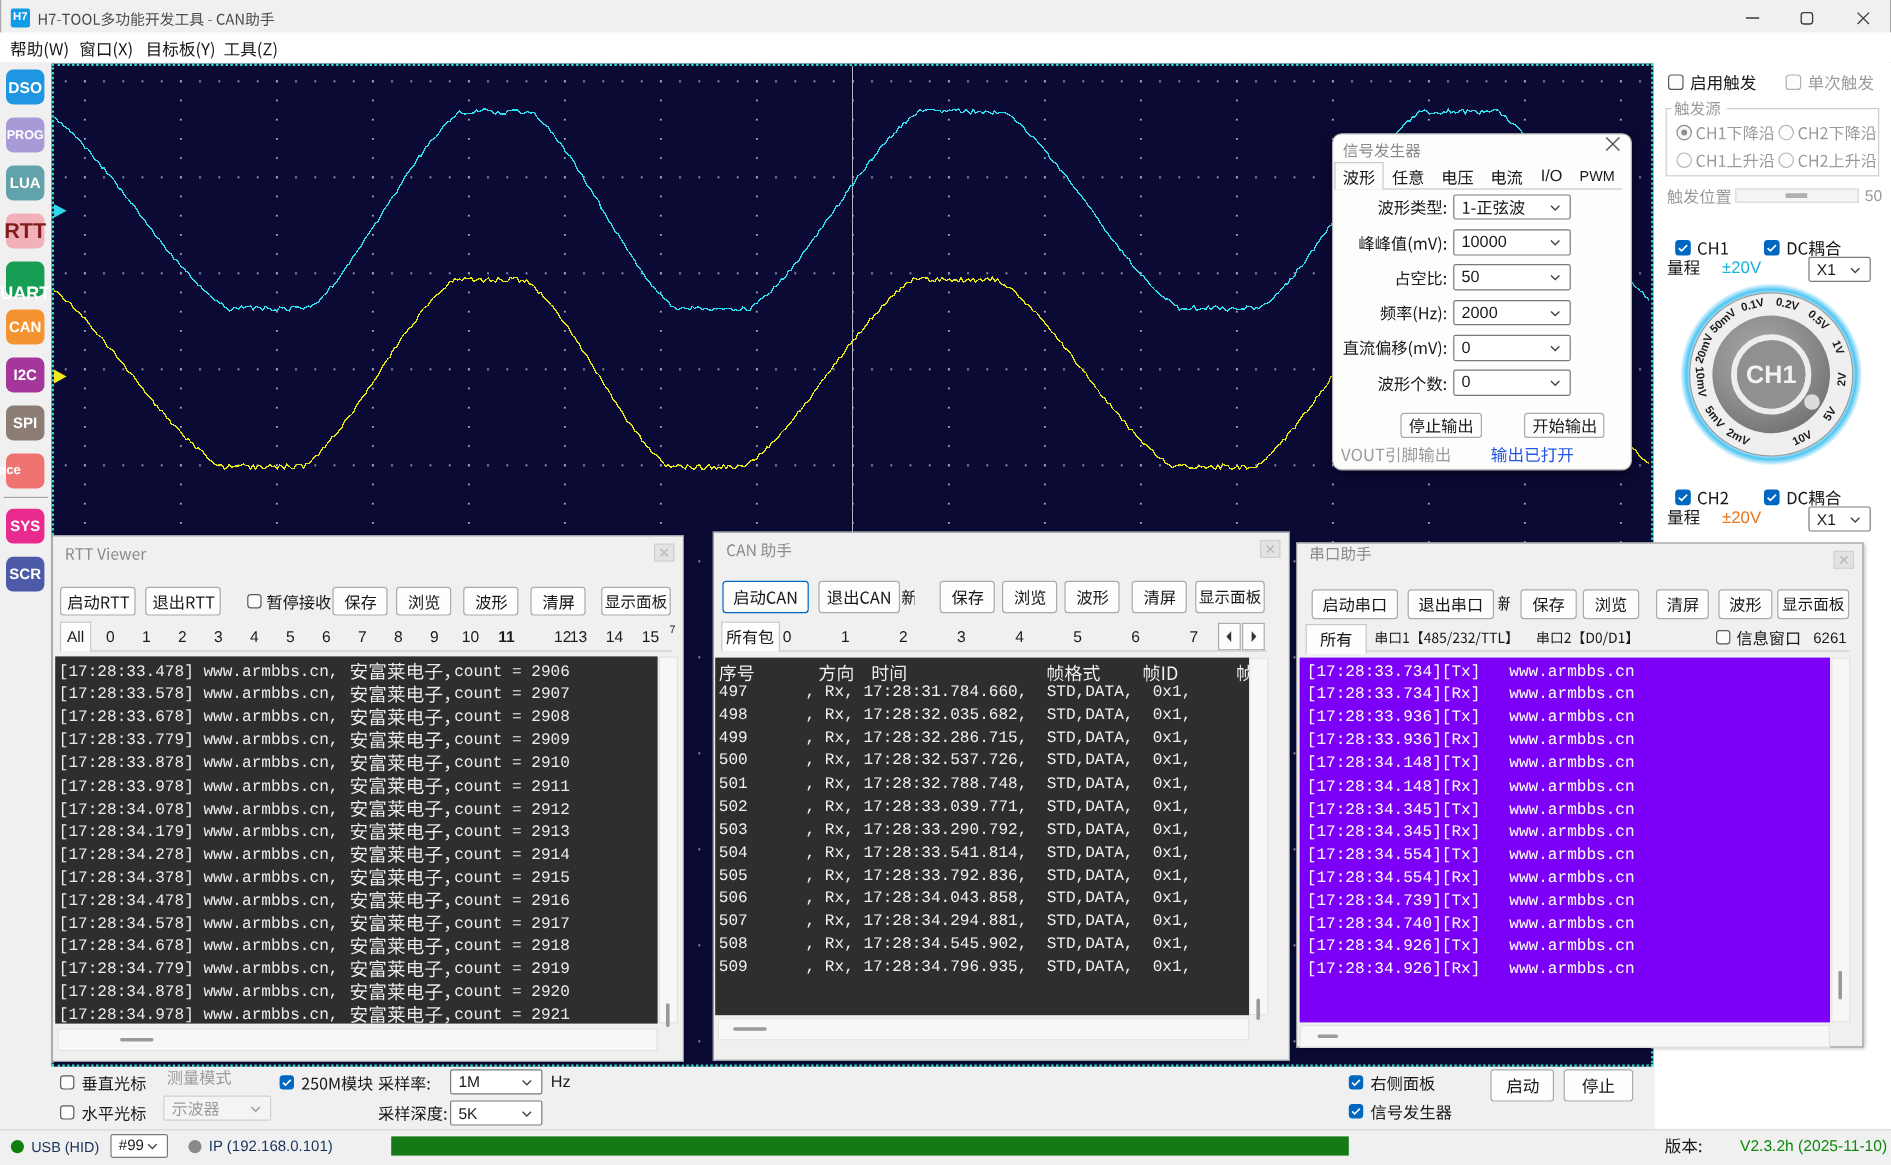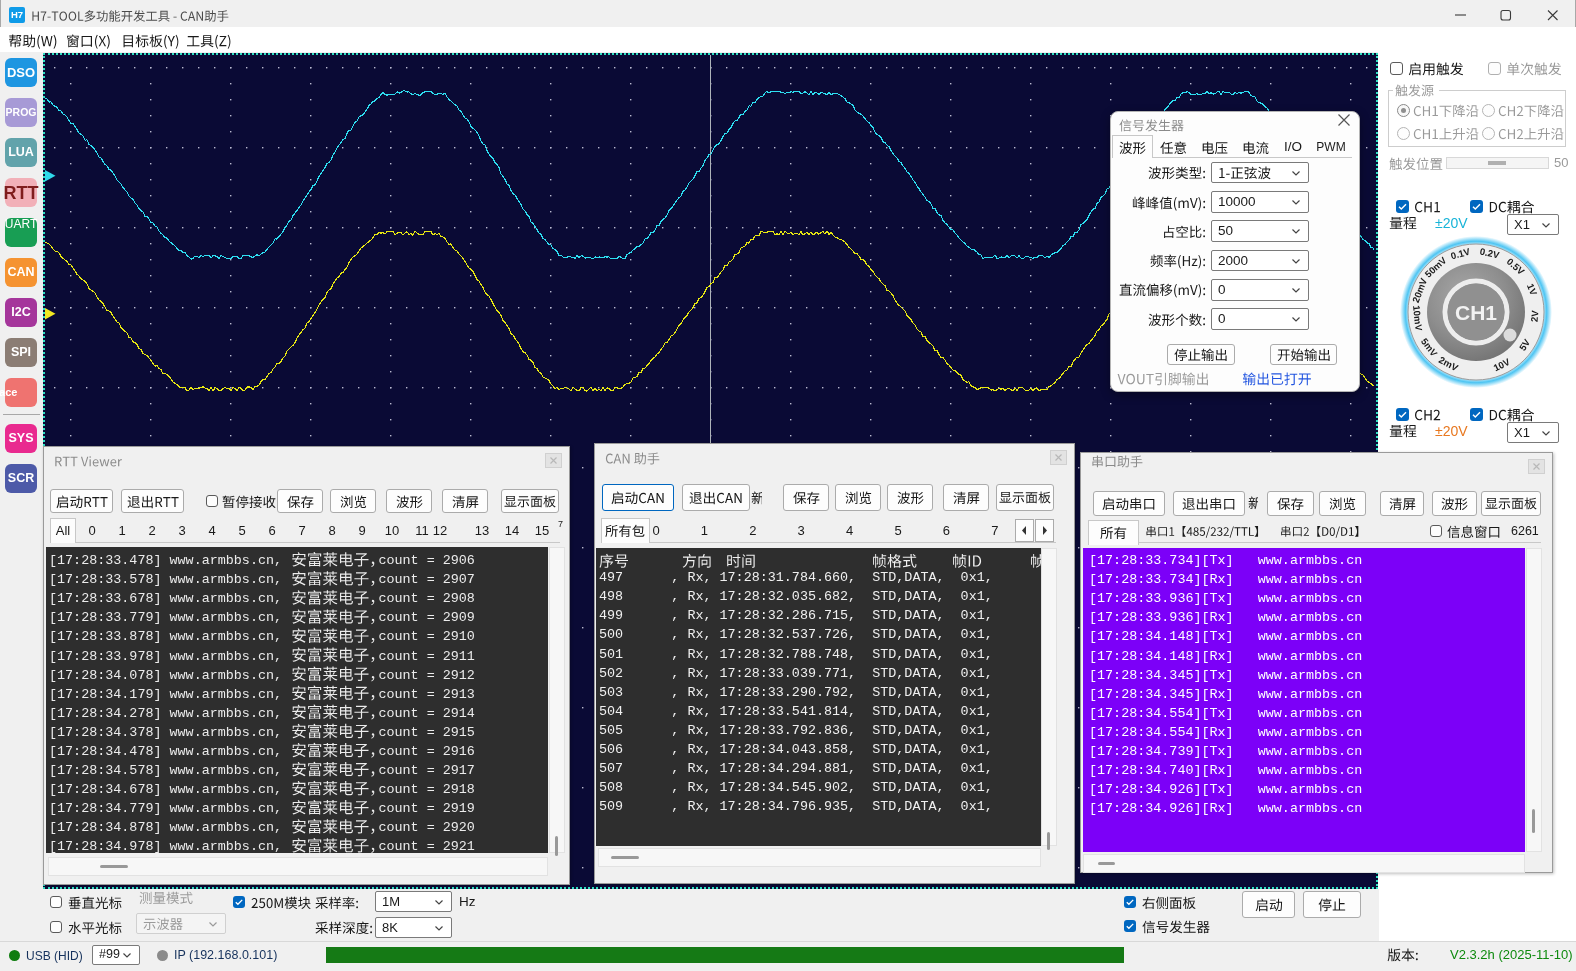--- a/index.html
+++ b/index.html
@@ -35,21 +35,21 @@
 <div style="position:absolute;left:0px;top:52px;width:43px;height:889px;background:#f0f0f0"></div>
 <div style="position:absolute;left:5px;top:58px;width:32px;height:29px;background:#1e96e1;border-radius:6px"></div>
 <div class="lt" style="left:21px;top:73px;font-size:13px;font-weight:700;color:#fff;transform:translate(-50%,-50%)">DSO</div>
 <div style="position:absolute;left:5px;top:98px;width:32px;height:29px;background:#a79ad6;border-radius:6px"></div>
 <div class="lt" style="left:21px;top:113px;font-size:10.5px;font-weight:700;color:#fff;transform:translate(-50%,-50%)">PROG</div>
 <div style="position:absolute;left:5px;top:138px;width:32px;height:29px;background:#62a3ab;border-radius:6px"></div>
 <div class="lt" style="left:21px;top:153px;font-size:12.5px;font-weight:700;color:#fff;transform:translate(-50%,-50%)">LUA</div>
 <div style="position:absolute;left:5px;top:178px;width:32px;height:29px;background:#f2b0b8;border-radius:6px"></div>
 <div class="lt" style="left:21px;top:193px;font-size:18px;font-weight:700;color:#7f1d1d;transform:translate(-50%,-50%)">RTT</div>
 <div style="position:absolute;left:5px;top:218px;width:32px;height:29px;background:#189e54;border-radius:6px"></div>
-<div class="lt" style="left:21px;top:224px;font-size:12px;font-weight:400;color:#fff;transform:translate(-50%,-50%)">UART</div>
+<div class="lt" style="left:21px;top:245px;font-size:15px;font-weight:700;color:#fff;transform:translate(-50%,-50%)">UART</div>
 <div style="position:absolute;left:5px;top:258px;width:32px;height:29px;background:#f59331;border-radius:6px"></div>
 <div class="lt" style="left:21px;top:273px;font-size:12.5px;font-weight:700;color:#fff;transform:translate(-50%,-50%)">CAN</div>
 <div style="position:absolute;left:5px;top:298px;width:32px;height:29px;background:#a5369b;border-radius:6px"></div>
 <div class="lt" style="left:21px;top:313px;font-size:12.5px;font-weight:700;color:#fff;transform:translate(-50%,-50%)">I2C</div>
 <div style="position:absolute;left:5px;top:338px;width:32px;height:29px;background:#8b7d74;border-radius:6px"></div>
 <div class="lt" style="left:21px;top:353px;font-size:12.5px;font-weight:700;color:#fff;transform:translate(-50%,-50%)">SPI</div>
 <div style="position:absolute;left:5px;top:378px;width:32px;height:29px;background:#ef7370;border-radius:6px"></div>
 <div class="lt" style="left:3px;top:393px;font-size:11px;font-weight:700;color:#fff;transform:translate(-50%,-50%)">Trace</div>
 <div style="position:absolute;left:5px;top:424px;width:32px;height:29px;background:#e92a8f;border-radius:6px"></div>
 <div class="lt" style="left:21px;top:439px;font-size:12.5px;font-weight:700;color:#fff;transform:translate(-50%,-50%)">SYS</div>
@@ -222,21 +222,21 @@
 <div style="position:absolute;left:375px;top:891px;width:77px;height:21px;background:#fff;border:1px solid #7a7a7a;border-radius:2px;box-sizing:border-box"></div>
 <div class="lt" style="left:382px;top:901.5px;font-size:13px;font-weight:400;color:#1a1a1a;transform:translate(0,-50%)">1M</div>
 <svg style="position:absolute;left:433px;top:895.5px" width="12" height="12">
     <path d="M2.5 4.5 L6 8 L9.5 4.5" stroke="#444" stroke-width="1.2" fill="none"></path>
   </svg>
 <div class="lt" style="left:459px;top:902px;font-size:13.5px;font-weight:400;color:#1a1a1a;transform:translate(0,-50%)">Hz</div>
 <svg class="ct" style="left:315.0px;top:919.1px" width="58" height="18" viewBox="0 0 57.8 17.6">
     <path transform="translate(0,13.8)" d="M10.8 -9.3C10.3 -8.3 9.5 -6.9 8.8 -6L9.7 -5.6C10.3 -6.4 11.2 -7.8 11.8 -8.9ZM1.9 -8.4C2.5 -7.6 3.1 -6.6 3.2 -5.9L4.1 -6.3C4 -7 3.4 -8 2.8 -8.8ZM5.6 -8.9C6 -8.1 6.3 -7.1 6.4 -6.4L7.4 -6.7C7.3 -7.4 6.9 -8.4 6.5 -9.2ZM11.2 -11.2C8.8 -10.7 4.7 -10.4 1.2 -10.3C1.3 -10 1.5 -9.6 1.5 -9.3C5 -9.4 9.2 -9.8 12 -10.3ZM0.8 -5V-4H5.4C4.2 -2.5 2.2 -1.1 0.5 -0.3C0.7 -0.1 1 0.3 1.2 0.6C3 -0.3 4.9 -1.8 6.2 -3.5V1.1H7.2V-3.5C8.6 -1.8 10.5 -0.3 12.3 0.5C12.5 0.3 12.8 -0.1 13 -0.4C11.3 -1.1 9.3 -2.5 8 -4H12.7V-5H7.2V-6.3H6.2V-5Z M19.5 -10.9C19.9 -10.3 20.4 -9.3 20.6 -8.8L21.5 -9.2C21.3 -9.7 20.8 -10.6 20.3 -11.3ZM24.6 -11.4C24.3 -10.6 23.8 -9.5 23.3 -8.7H18.9V-7.8H21.9V-6H19.3V-5H21.9V-3.1H18.4V-2.2H21.9V1.1H22.9V-2.2H26.3V-3.1H22.9V-5H25.6V-6H22.9V-7.8H26V-8.7H24.4C24.8 -9.4 25.2 -10.3 25.6 -11ZM16 -11.3V-8.7H14.2V-7.8H16C15.6 -6 14.8 -3.8 13.9 -2.7C14.1 -2.4 14.4 -2 14.5 -1.7C15 -2.5 15.6 -3.8 16 -5.2V1.1H16.9V-5.9C17.3 -5.3 17.7 -4.5 17.9 -4L18.5 -4.8C18.3 -5.2 17.3 -6.7 16.9 -7.2V-7.8H18.4V-8.7H16.9V-11.3Z M31.4 -10.6V-8.2H32.3V-9.7H38.5V-8.2H39.4V-10.6ZM33.8 -8.8C33.3 -7.8 32.3 -6.9 31.3 -6.2C31.5 -6.1 31.9 -5.7 32 -5.5C33 -6.3 34.1 -7.4 34.8 -8.5ZM35.9 -8.4C36.9 -7.6 38 -6.4 38.5 -5.6L39.3 -6.2C38.7 -6.9 37.6 -8.1 36.7 -8.9ZM28.1 -10.4C28.9 -10 29.9 -9.4 30.4 -9L30.9 -9.9C30.4 -10.3 29.4 -10.8 28.7 -11.2ZM27.5 -6.8C28.3 -6.4 29.4 -5.8 29.9 -5.3L30.4 -6.2C29.9 -6.6 28.8 -7.2 28 -7.5ZM27.8 0.1 28.6 0.8C29.3 -0.4 30.1 -2.1 30.7 -3.5L30 -4.2C29.3 -2.6 28.4 -0.9 27.8 0.1ZM34.8 -6.3V-4.8H31.3V-3.9H34.2C33.4 -2.4 32.1 -1.1 30.6 -0.4C30.8 -0.3 31.1 0.1 31.3 0.3C32.7 -0.4 34 -1.7 34.8 -3.3V1H35.9V-3.3C36.7 -1.8 37.9 -0.5 39.1 0.3C39.3 0.1 39.6 -0.3 39.9 -0.5C38.6 -1.2 37.3 -2.5 36.5 -3.9H39.4V-4.8H35.9V-6.3Z M45.7 -8.7V-7.5H43.5V-6.7H45.7V-4.4H51V-6.7H53.1V-7.5H51V-8.7H50V-7.5H46.7V-8.7ZM50 -6.7V-5.3H46.7V-6.7ZM50.7 -2.7C50.1 -2 49.3 -1.5 48.3 -1.1C47.4 -1.5 46.6 -2.1 46 -2.7ZM43.7 -3.6V-2.7H45.5L45 -2.6C45.6 -1.8 46.3 -1.2 47.2 -0.6C45.9 -0.2 44.5 0 43.1 0.1C43.2 0.4 43.4 0.8 43.5 1C45.2 0.8 46.8 0.5 48.3 -0.1C49.6 0.5 51.2 0.9 52.9 1.1C53 0.8 53.3 0.4 53.5 0.2C52 0.1 50.6 -0.2 49.4 -0.6C50.6 -1.3 51.6 -2.1 52.2 -3.3L51.6 -3.6L51.4 -3.6ZM46.9 -11.2C47.1 -10.8 47.3 -10.4 47.4 -10H42.2V-6.3C42.2 -4.3 42.1 -1.4 41 0.6C41.3 0.7 41.7 0.9 41.9 1.1C43 -1.1 43.2 -4.2 43.2 -6.3V-9H53.3V-10H48.6C48.4 -10.4 48.1 -11 47.9 -11.4Z M55.9 -5.3C56.4 -5.3 56.8 -5.6 56.8 -6.2C56.8 -6.8 56.4 -7.2 55.9 -7.2C55.4 -7.2 55 -6.8 55 -6.2C55 -5.6 55.4 -5.3 55.9 -5.3ZM55.9 0.2C56.4 0.2 56.8 -0.2 56.8 -0.8C56.8 -1.3 56.4 -1.7 55.9 -1.7C55.4 -1.7 55 -1.3 55 -0.8C55 -0.2 55.4 0.2 55.9 0.2Z" fill="#1a1a1a"></path>
   </svg>
 <div style="position:absolute;left:375px;top:917px;width:77px;height:21px;background:#fff;border:1px solid #7a7a7a;border-radius:2px;box-sizing:border-box"></div>
-<div class="lt" style="left:382px;top:927.5px;font-size:13px;font-weight:400;color:#1a1a1a;transform:translate(0,-50%)">8K</div>
+<div class="lt" style="left:382px;top:927.5px;font-size:13px;font-weight:400;color:#1a1a1a;transform:translate(0,-50%)">5K</div>
 <svg style="position:absolute;left:433px;top:921.5px" width="12" height="12">
     <path d="M2.5 4.5 L6 8 L9.5 4.5" stroke="#444" stroke-width="1.2" fill="none"></path>
   </svg>
 <div style="position:absolute;left:1124px;top:896px;width:12px;height:12px;background:#0067c0;border-radius:3px"></div>
 <svg style="position:absolute;left:1124px;top:896px" width="12" height="12" viewBox="0 0 13 13">
     <path d="M3 6.7 L5.3 9 L10 4.2" stroke="#fff" stroke-width="1.4" fill="none"></path>
   </svg>
 <svg class="ct" style="left:1142.0px;top:894.1px" width="54" height="18" viewBox="0 0 54.0 17.6">
     <path transform="translate(0,13.8)" d="M5.6 -11.3C5.4 -10.5 5.2 -9.7 4.9 -8.8H0.9V-7.8H4.5C3.6 -5.7 2.3 -3.7 0.4 -2.4C0.6 -2.2 0.9 -1.8 1.1 -1.6C2.1 -2.3 2.9 -3.1 3.6 -4.1V1.1H4.6V0.3H10.6V1H11.7V-5.2H4.4C4.8 -6 5.3 -6.9 5.6 -7.8H12.7V-8.8H6C6.2 -9.6 6.4 -10.4 6.6 -11.1ZM4.6 -0.6V-4.2H10.6V-0.6Z M20 -1.3C20.6 -0.6 21.4 0.3 21.7 0.9L22.4 0.5C22 -0.1 21.2 -1.1 20.6 -1.8ZM17.5 -10.5V-2.1H18.3V-9.7H21.2V-2.1H22V-10.5ZM25.1 -11.2V-0.1C25.1 0.1 25 0.2 24.9 0.2C24.7 0.2 24.1 0.2 23.4 0.1C23.6 0.4 23.7 0.8 23.7 1C24.6 1 25.2 1 25.5 0.9C25.8 0.7 26 0.4 26 -0.1V-11.2ZM23.1 -10V-2H23.9V-10ZM19.3 -8.8V-4.2C19.3 -2.6 19.1 -0.8 17 0.5C17.2 0.6 17.5 0.9 17.6 1.1C19.8 -0.2 20.1 -2.4 20.1 -4.2V-8.8ZM16.2 -11.3C15.7 -9.3 14.9 -7.2 13.9 -5.8C14 -5.6 14.3 -5.1 14.4 -4.9C14.7 -5.3 15.1 -5.9 15.4 -6.5V1H16.2V-8.5C16.6 -9.3 16.9 -10.2 17.1 -11.1Z M32.3 -4.5H35.1V-3H32.3ZM32.3 -5.3V-6.8H35.1V-5.3ZM32.3 -2.2H35.1V-0.6H32.3ZM27.8 -10.4V-9.5H33C32.9 -8.9 32.8 -8.3 32.6 -7.8H28.4V1.1H29.4V0.4H38.1V1.1H39.1V-7.8H33.7L34.2 -9.5H39.8V-10.4ZM29.4 -0.6V-6.8H31.3V-0.6ZM38.1 -0.6H36V-6.8H38.1Z M43.2 -11.3V-8.7H41.3V-7.8H43.1C42.6 -5.9 41.8 -3.8 40.9 -2.7C41.1 -2.4 41.4 -2 41.5 -1.7C42.1 -2.6 42.7 -4.1 43.2 -5.7V1.1H44.1V-6.2C44.5 -5.5 44.9 -4.6 45.1 -4.2L45.7 -4.9C45.5 -5.3 44.4 -6.9 44.1 -7.4V-7.8H45.7V-8.7H44.1V-11.3ZM52.4 -11.1C51 -10.5 48.4 -10.2 46.3 -10.1V-6.8C46.3 -4.6 46.1 -1.6 44.6 0.5C44.9 0.6 45.3 0.9 45.5 1.1C46.9 -1 47.2 -4.2 47.3 -6.4H47.7C48.1 -4.7 48.7 -3.2 49.5 -1.9C48.6 -0.9 47.6 -0.2 46.4 0.3C46.7 0.4 46.9 0.8 47.1 1.1C48.2 0.6 49.2 -0.2 50.1 -1.1C50.8 -0.1 51.7 0.6 52.9 1.1C53 0.8 53.3 0.4 53.6 0.2C52.4 -0.2 51.5 -0.9 50.7 -1.9C51.7 -3.3 52.4 -5 52.8 -7.2L52.2 -7.4L52 -7.3H47.3V-9.2C49.3 -9.4 51.6 -9.7 53 -10.3ZM51.7 -6.4C51.3 -5 50.8 -3.8 50.1 -2.8C49.4 -3.8 48.9 -5.1 48.6 -6.4Z" fill="#1a1a1a"></path>
   </svg>
@@ -317,22 +317,22 @@
 <div class="lt" style="left:122px;top:531px;font-size:13px;font-weight:400;color:#1a1a1a;transform:translate(-50%,-50%)">1</div>
 <div class="lt" style="left:152px;top:531px;font-size:13px;font-weight:400;color:#1a1a1a;transform:translate(-50%,-50%)">2</div>
 <div class="lt" style="left:182px;top:531px;font-size:13px;font-weight:400;color:#1a1a1a;transform:translate(-50%,-50%)">3</div>
 <div class="lt" style="left:212px;top:531px;font-size:13px;font-weight:400;color:#1a1a1a;transform:translate(-50%,-50%)">4</div>
 <div class="lt" style="left:242px;top:531px;font-size:13px;font-weight:400;color:#1a1a1a;transform:translate(-50%,-50%)">5</div>
 <div class="lt" style="left:272px;top:531px;font-size:13px;font-weight:400;color:#1a1a1a;transform:translate(-50%,-50%)">6</div>
 <div class="lt" style="left:302px;top:531px;font-size:13px;font-weight:400;color:#1a1a1a;transform:translate(-50%,-50%)">7</div>
 <div class="lt" style="left:332px;top:531px;font-size:13px;font-weight:400;color:#1a1a1a;transform:translate(-50%,-50%)">8</div>
 <div class="lt" style="left:362px;top:531px;font-size:13px;font-weight:400;color:#1a1a1a;transform:translate(-50%,-50%)">9</div>
 <div class="lt" style="left:392px;top:531px;font-size:13px;font-weight:400;color:#1a1a1a;transform:translate(-50%,-50%)">10</div>
-<div class="lt" style="left:422px;top:531px;font-size:13px;font-weight:400;color:#1a1a1a;transform:translate(-50%,-50%)">11</div>
-<div class="lt" style="left:440px;top:531px;font-size:13px;font-weight:400;color:#1a1a1a;transform:translate(-50%,-50%)">12</div>
+<div class="lt" style="left:422px;top:531px;font-size:13px;font-weight:700;color:#1a1a1a;transform:translate(-50%,-50%)">11</div>
+<div class="lt" style="left:469px;top:531px;font-size:13px;font-weight:400;color:#1a1a1a;transform:translate(-50%,-50%)">12</div>
 <div class="lt" style="left:482px;top:531px;font-size:13px;font-weight:400;color:#1a1a1a;transform:translate(-50%,-50%)">13</div>
 <div class="lt" style="left:512px;top:531px;font-size:13px;font-weight:400;color:#1a1a1a;transform:translate(-50%,-50%)">14</div>
 <div class="lt" style="left:542px;top:531px;font-size:13px;font-weight:400;color:#1a1a1a;transform:translate(-50%,-50%)">15</div>
 <div class="lt" style="left:558px;top:525px;font-size:9px;font-weight:400;color:#1a1a1a;transform:translate(0,-50%)">7</div>
 <div style="position:absolute;left:46px;top:547px;width:502px;height:306px;background:#2e2e2e;overflow:hidden"></div>
 <pre style="left:49px;top:551.2px;font-size:13.4px;line-height:19.07px;color:#ececec">[17:28:33.478] www.armbbs.cn,            count = 2906
 [17:28:33.578] www.armbbs.cn,            count = 2907
 [17:28:33.678] www.armbbs.cn,            count = 2908
 [17:28:33.779] www.armbbs.cn,            count = 2909
 [17:28:33.878] www.armbbs.cn,            count = 2910

